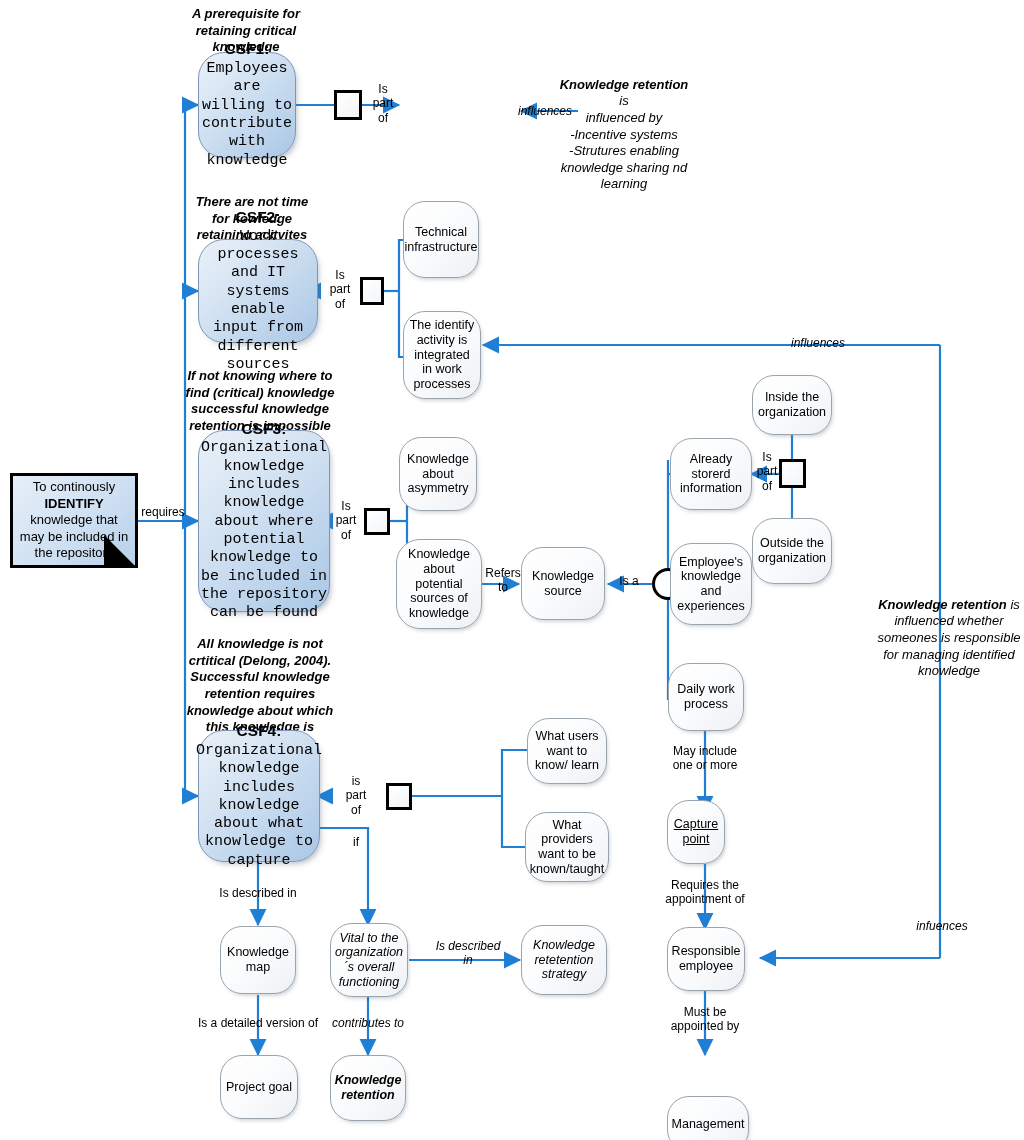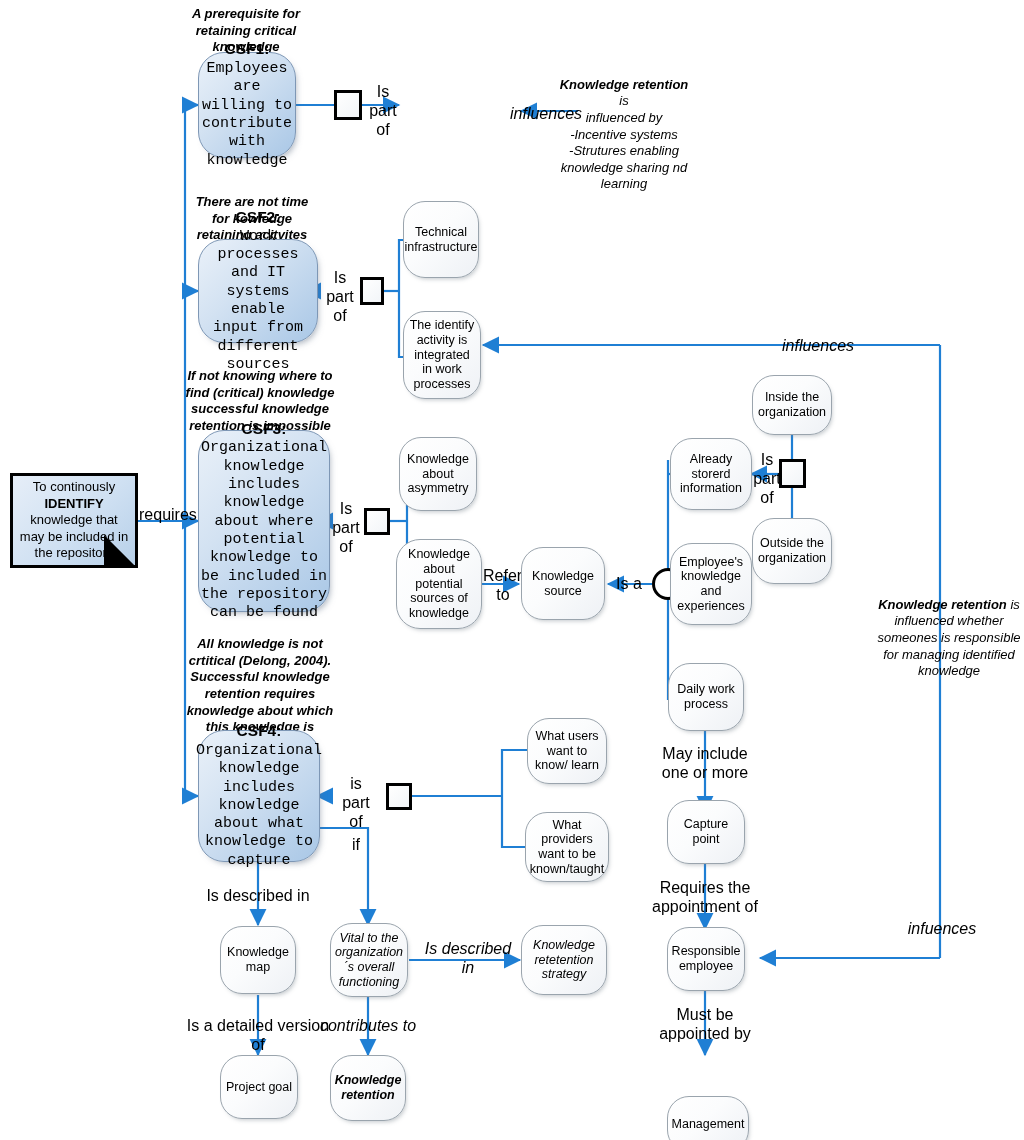--- a/index.html
+++ b/index.html
@@ -31,21 +31,21 @@
   .goalbox .fold{position:absolute;right:-1px;bottom:-1px;width:32px;height:32px;
            background:linear-gradient(45deg,#000 0%,#000 48%,transparent 49%);}
 
   
   .jbox{position:absolute;box-sizing:border-box;border:3px solid #000;
         background:linear-gradient(135deg,#ffffff 0%,#f2f5f8 100%);}
   .jcircle{position:absolute;box-sizing:border-box;border:3px solid #000;
         border-radius:50%;background:#fff;}
 
   
-  .lbl{position:absolute;font-size:16px;color:#000;text-align:center;line-height:1.2;
+  .lbl{position:absolute;font-size:12px;color:#000;text-align:center;line-height:1.2;
        font-family:"Liberation Sans",sans-serif;white-space:pre-line;}
   .lbl.it{font-style:italic;}
   .note{position:absolute;font-size:13px;font-style:italic;font-weight:bold;
         text-align:center;line-height:1.28;color:#000;white-space:pre-line;}
   .note.mixed{font-weight:normal;}
   .note.mixed b{font-weight:bold;}
   .ital{font-style:italic;}
   .bolditalic{font-weight:bold;font-style:italic;}
 </style>
 </head>
@@ -245,21 +245,21 @@
   <div class="node" style="left:521px;top:547px;width:84px;height:73px;">Knowledge source</div>
 
   <div class="node" style="left:670px;top:543px;width:82px;height:82px;">Employee's knowledge and experiences</div>
 
   <div class="node" style="left:752px;top:375px;width:80px;height:60px;">Inside the organization</div>
 
   <div class="node" style="left:752px;top:518px;width:80px;height:66px;">Outside the organization</div>
 
   <div class="node" style="left:668px;top:663px;width:76px;height:68px;">Daily work process</div>
 
-  <div class="node" style="left:667px;top:800px;width:78px;height:64px;">Capture point</div>
+  <div class="node" style="left:667px;top:800px;width:58px;height:64px;text-decoration:underline;">Capture point</div>
 
   <div class="node" style="left:667px;top:927px;width:78px;height:64px;">Responsible employee</div>
 
   <div class="node" style="left:667px;top:1055px;width:82px;height:56px;margin-top:41px;">Management</div>
 
   <div class="node" style="left:527px;top:718px;width:80px;height:66px;">What users want to know/ learn</div>
 
   <div class="node" style="left:525px;top:812px;width:84px;height:70px;">What providers want to be known/taught</div>
 
   <div class="node" style="left:220px;top:926px;width:76px;height:68px;">Knowledge map</div>

